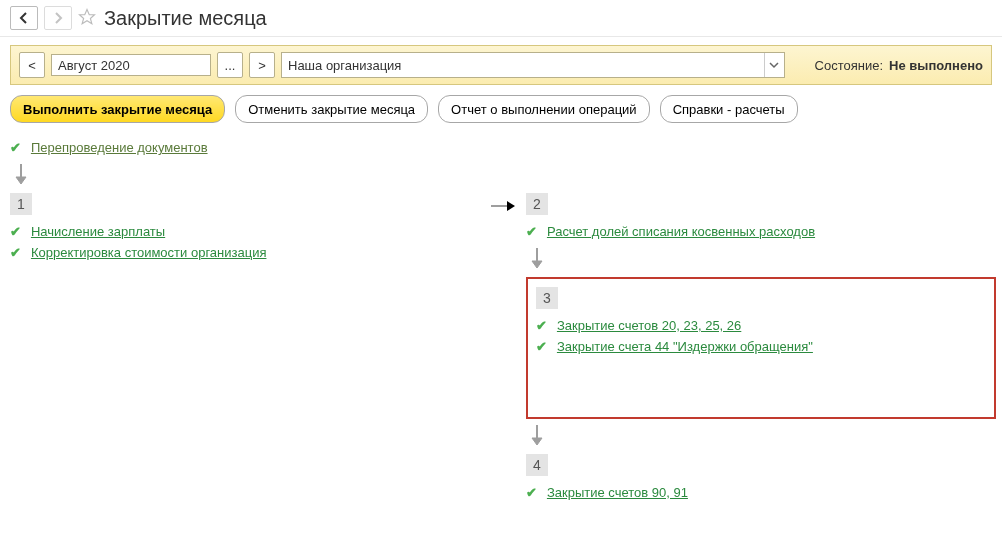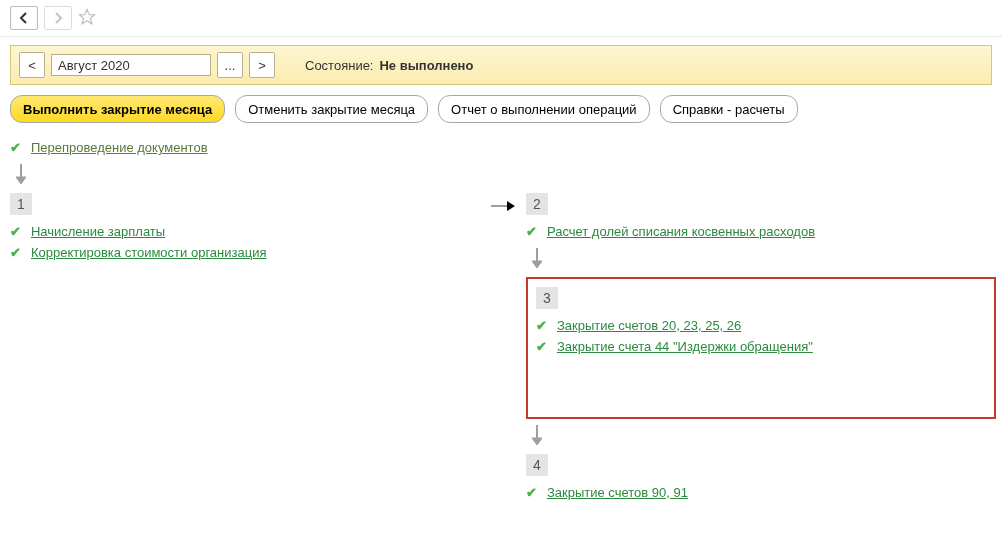--- a/index.html
+++ b/index.html
@@ -157,27 +157,36 @@
   <div class="nav-btn" style="opacity:.5">
     <svg width="12" height="12" viewBox="0 0 12 12">
         <path d="M4 1 L9 6 L4 11" stroke="#888" stroke-width="2" fill="none"></path>
       </svg>
   </div>
   <span class="star-icon">
     <svg viewBox="0 0 24 24">
         <polygon points="12,2 15,9 22,9 16.5,14 18.5,21 12,17 5.5,21 7.5,14 2,9 9,9"></polygon>
       </svg>
   </span>
+  <span class="page-title">Закрытие месяца</span>
 </div>
 
 <div class="toolbar">
   <div class="tb-btn small">&lt;</div>
   <div class="period-field">Август 2020</div>
   <div class="tb-btn small">...</div>
   <div class="tb-btn small">&gt;</div>
+  <div class="org-select">
+    <span>Наша организация</span>
+    <span class="dd">
+      <svg width="10" height="10" viewBox="0 0 10 10">
+          <path d="M1 3 L5 7 L9 3" stroke="#666" fill="none" stroke-width="1.5"></path>
+        </svg>
+    </span>
+  </div>
   <span class="status-label">Состояние:</span>
   <span class="status-value">Не выполнено</span>
 </div>
 
 <div class="action-row">
   <button class="btn btn-primary">Выполнить закрытие месяца</button>
   <button class="btn">Отменить закрытие месяца</button>
   <button class="btn">Отчет о выполнении операций</button>
   <button class="btn">Справки - расчеты</button>
 </div>

